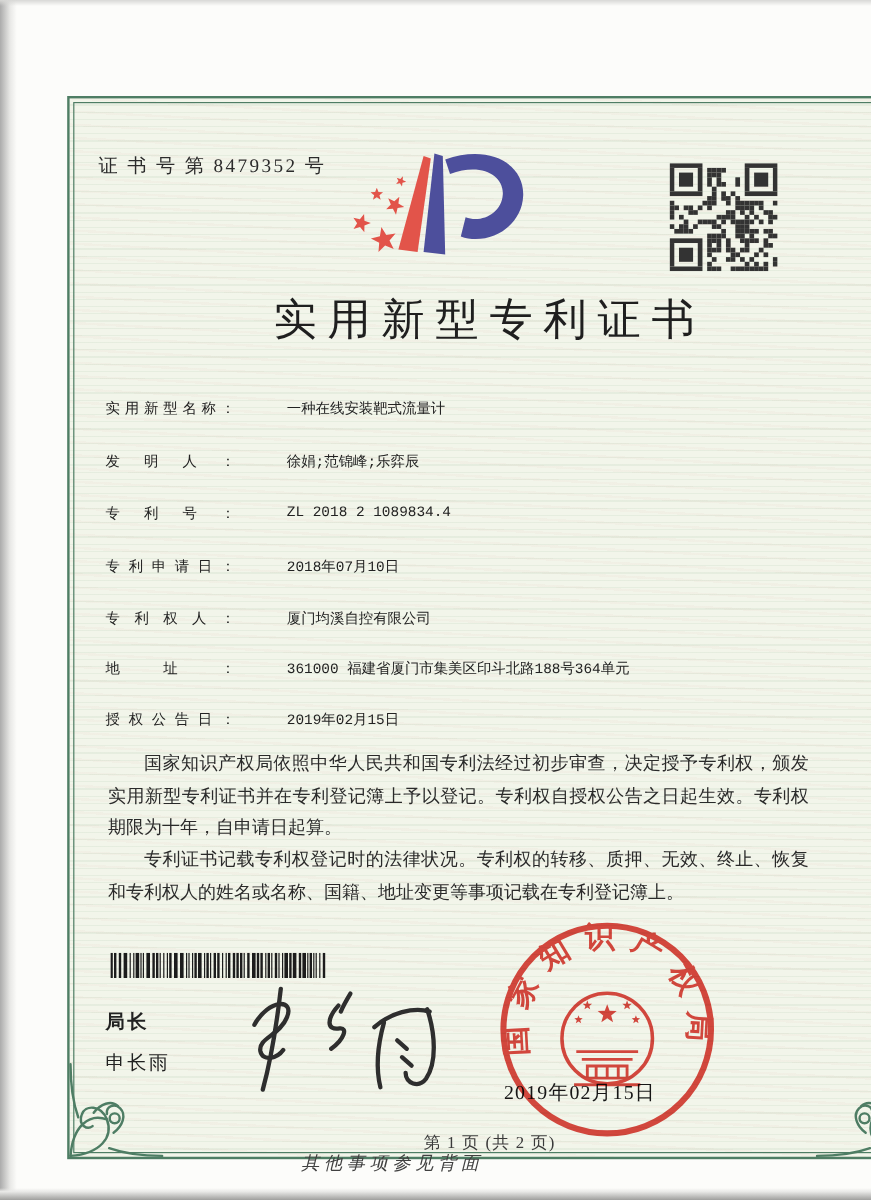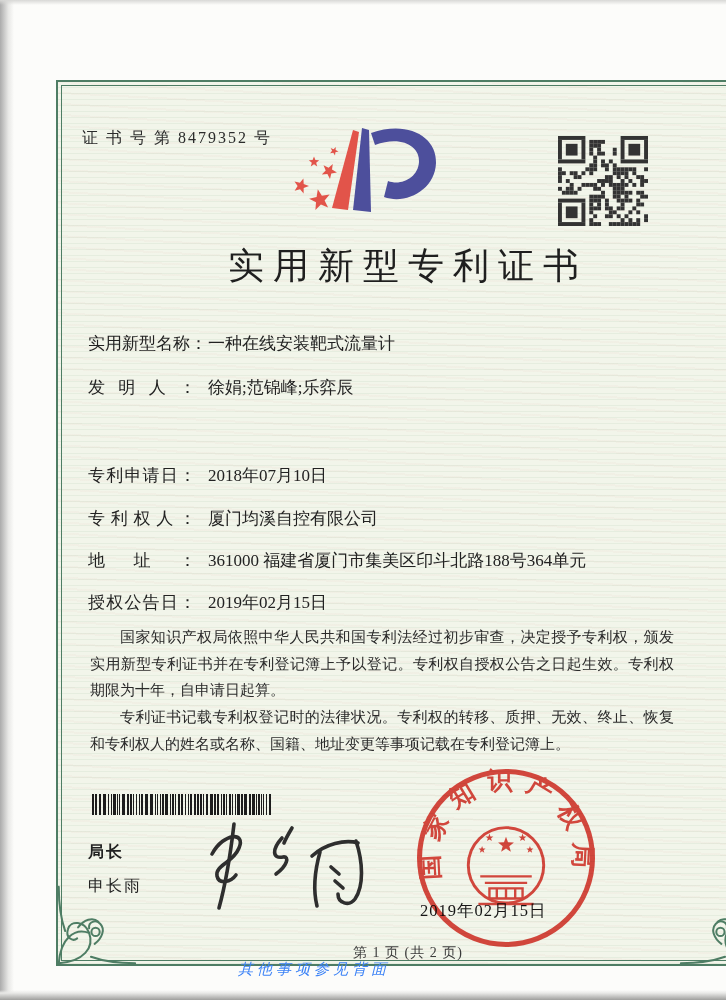--- a/index.html
+++ b/index.html
@@ -31,26 +31,26 @@
   .cert-no{position:absolute;left:24px;top:46px;font-size:16px;letter-spacing:2px;color:#2b2b2b;}
 
   .logo{position:absolute;left:229px;top:38px;width:165px;height:108px;}
   .qr{position:absolute;left:500px;top:54px;width:90px;height:90px;}
 
   .title{
     position:absolute;left:0;top:160px;width:100%;text-align:center;
     font-size:36px;font-weight:400;letter-spacing:9px;color:#1f1f1f;
   }
 
-  .row{position:absolute;left:30px;display:flex;font-size:17px;white-space:nowrap;}
+  .row{position:absolute;left:30px;display:flex;font-size:12px;white-space:nowrap;gap:20px;}
   .row .label{
     display:inline-block;width:108px;
     text-align:justify;text-align-last:justify;text-justify:inter-character;
   }
-  .row .value{margin-left:12px;}
+  .row .value{margin-left:23px;font-family:Liberation Mono, monospace;}
   .r1{top:250px}.r2{top:294px}.r3{top:338px}.r4{top:382px}.r5{top:425px}.r6{top:467px}.r7{top:509px}
   .pair2{margin-left:42px;display:flex;}
   .pair2 .label2{margin-right:10px;}
   .v-date{display:inline-block;min-width:160px;}
 
   .legal{
     position:absolute;left:32px;top:542px;width:584px;
     font-size:15px;line-height:1.78;text-align:justify;color:#2a2a2a;
   }
   .legal p{margin:0;text-indent:2em;}
@@ -61,22 +61,22 @@
   .issuer-name{position:absolute;left:30px;top:794px;font-size:16px;letter-spacing:2px;}
   .signature{position:absolute;left:128px;top:732px;width:190px;height:100px;}
 
   .seal{position:absolute;left:356px;top:684px;width:184px;height:184px;
     mix-blend-mode:multiply;opacity:.92;}
   .seal-date{position:absolute;left:362px;top:818px;font-size:16.5px;letter-spacing:1px;color:#161616;}
 
   .page-num{position:absolute;left:0;top:862px;width:100%;text-align:center;
     font-size:14px;letter-spacing:1px;color:#3a3a3a;}
 
-  .back-note{position:absolute;left:238px;top:960px;font-size:15px;letter-spacing:4px;
-    color:#3b82f6;font-style:italic;}
+  .back-note{position:absolute;left:251px;top:960px;font-size:15px;letter-spacing:4px;
+    color:#404040;font-style:italic;}
 
   .flourish{position:absolute;width:92px;height:92px;color:#4e7d64;}
   .flourish.br{right:-2px;bottom:-2px;}
   .flourish.bl{left:-2px;bottom:-2px;transform:scaleX(-1);}
 </style>
 </head>
 <body>
 
 <div class="scan-left"></div>
 <div class="scan-bottom"></div>
@@ -281,20 +281,24 @@
   <div class="title">实用新型专利证书</div>
 
   <div class="row r1">
     <span class="label">实用新型名称：</span>
     <span class="value">一种在线安装靶式流量计</span>
   </div>
   <div class="row r2">
     <span class="label">发明人：</span>
     <span class="value">徐娟;范锦峰;乐弈辰</span>
   </div>
+  <div class="row r3">
+    <span class="label">专利号：</span>
+    <span class="value">ZL 2018 2 1089834.4</span>
+  </div>
   <div class="row r4">
     <span class="label">专利申请日：</span>
     <span class="value">2018年07月10日</span>
   </div>
   <div class="row r5">
     <span class="label">专利权人：</span>
     <span class="value">厦门均溪自控有限公司</span>
   </div>
   <div class="row r6">
     <span class="label">地址：</span>

